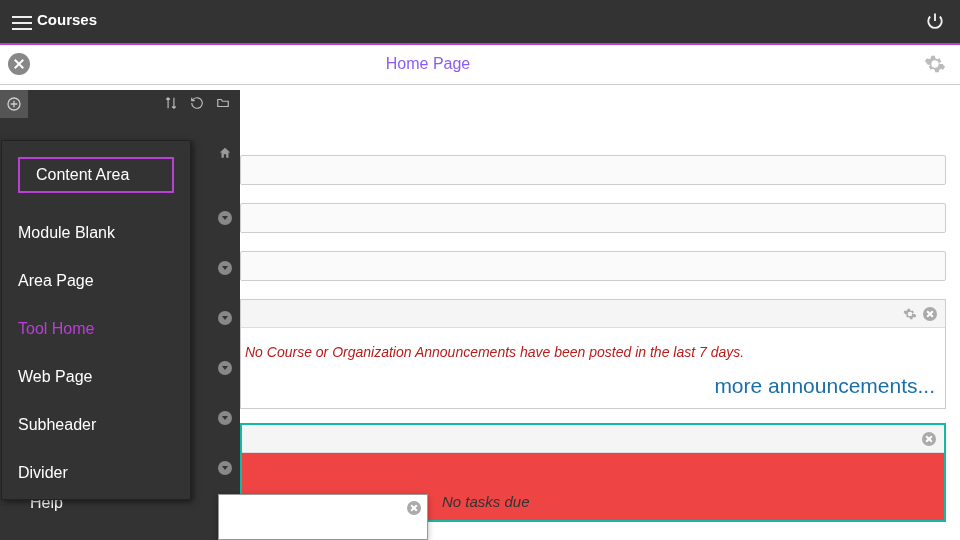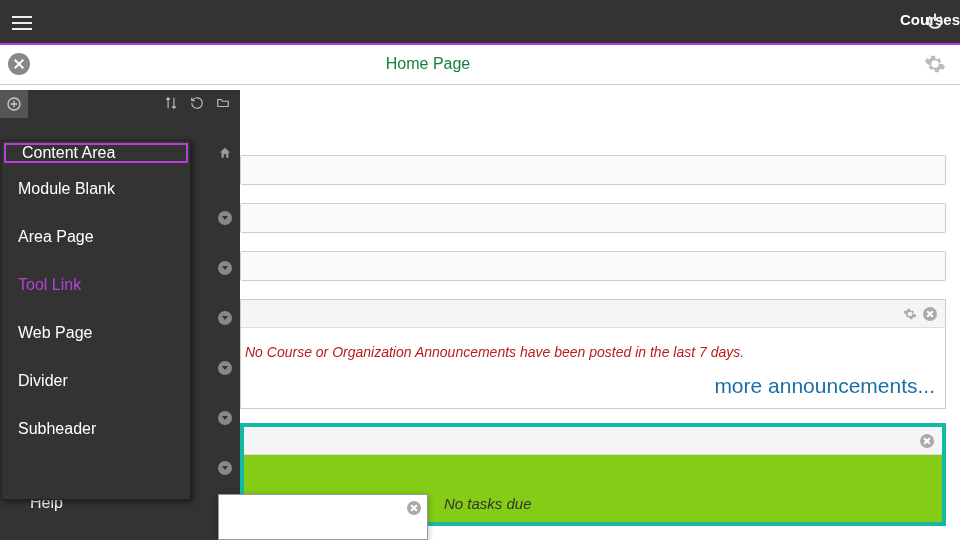--- a/index.html
+++ b/index.html
@@ -2,66 +2,66 @@
 <html><head>
 <meta charset="utf-8">
 <style>
   * { box-sizing: border-box; margin: 0; padding: 0; font-family: -apple-system, BlinkMacSystemFont, "Segoe UI", Helvetica, Arial, sans-serif; }
   html, body { width: 960px; height: 540px; overflow: hidden; background: #fff; }
 
   
   .topbar { position: absolute; left: 0; top: 0; width: 960px; height: 43px; background: #333333; color: #fff; }
   .hamburger { position: absolute; left: 12px; top: 12px; width: 20px; height: 20px; cursor: pointer; }
   .hamburger span { display: block; width: 20px; height: 2px; background: #eee; margin: 4px 0; }
-  .topbar-title { position: absolute; left: 0; width: 960px; top: 11px; text-align: right; font-weight: 700; font-size: 15px; }
+  .topbar-title { position: absolute; left: 0; width: 960px; top: 11px; text-align: left; font-weight: 700; font-size: 15px; padding-left: 37px; }
   .power { position: absolute; right: 14px; top: 12px; width: 20px; height: 20px; color: #eee; cursor: pointer; }
 
   .purple-line { position: absolute; left: 0; top: 43px; width: 960px; height: 2px; background: #ba3fd8; }
 
   
   .pagehdr { position: absolute; left: 0; top: 45px; width: 960px; height: 40px; background: #fff; border-bottom: 1px solid #ccc; }
   .close-circle { position: absolute; left: 8px; top: 8px; width: 22px; height: 22px; background: #888; border-radius: 50%; cursor: pointer; }
   .close-circle::before, .close-circle::after { content:""; position:absolute; left:10px; top:5px; width:2px; height:12px; background:#fff; }
   .close-circle::before { transform: rotate(45deg); }
   .close-circle::after  { transform: rotate(-45deg); }
-  .pagehdr-title { position:absolute; left:0; width:856px; top:10px; text-align:center; font-size:16px; color:#15803d; }
+  .pagehdr-title { position:absolute; left:0; width:856px; top:10px; text-align:center; font-size:16px; color:#8b5cf6; }
   .gear-right { position:absolute; right:14px; top:8px; color:#bbb; cursor:pointer; }
 
   
   .sidebar { position:absolute; left:0; top:90px; width:240px; height:450px; background:#333333; }
   .toolrow { position:absolute; left:0; top:0; width:240px; height:28px; }
   .addbtn { position:absolute; left:0; top:0; width:28px; height:28px; background:#555; cursor:pointer; }
   .addbtn svg { display:block; margin:6px auto; }
   .toolicons { position:absolute; right:10px; top:6px; display:flex; gap:12px; color:#bbb; }
   .toolicons span { cursor:pointer; }
   .home-small { position:absolute; left:218px; top:56px; color:#999; }
   .chev { width:14px; height:14px; border-radius:50%; background:#888; display:inline-block; position:relative; }
   .chev::after { content:""; position:absolute; left:4px; top:5px; width:0; height:0; border-left:3px solid transparent; border-right:3px solid transparent; border-top:4px solid #333; }
   .sidechev { position:absolute; left:218px; }
   .c1{top:121px}.c2{top:171px}.c3{top:221px}.c4{top:271px}.c5{top:321px}.c6{top:371px}
   .help { position:absolute; left:30px; top:404px; color:#fff; font-size:16px; }
 
   
   .menu { position:absolute; left:1px; top:140px; width:190px; height:360px; background:#333333; box-shadow: 2px 2px 6px rgba(0,0,0,0.5); border:1px solid #222; }
   .mi { height:48px; padding-left:16px; display:flex; align-items:center; color:#fff; font-size:16px; cursor:pointer; }
-  .mi.sel { border:2px solid #ba3fd8; margin:2px; height:20px; }
+  .mi.sel { border:2px solid #ba3fd8; margin:16px; height:36px; }
   .mi.link { color:#ba3fd8; }
 
   
   .main { position:absolute; left:240px; top:85px; width:720px; height:455px; background:#fff; }
   .block { border:1px solid #ccc; border-radius:2px; margin:4px 14px 0 0; background:#fafafa; height:30px; }
   .b1{margin-top:70px}.b2{margin-top:18px}.b3{margin-top:18px}
 
   .ann { border:1px solid #ccc; margin:18px 14px 0 0; background:#fff; }
   .ann-hdr { height:28px; background:#f5f5f5; border-bottom:1px solid #ddd; display:flex; justify-content:flex-end; align-items:center; padding-right:8px; gap:6px; color:#aaa; }
   .ann-hdr .ico { cursor:pointer; }
   .ann-body { padding:16px 12px 8px 4px; font-style:italic; color:#b91c1c; font-size:14px; }
   .ann-more { text-align:right; padding:6px 10px 10px; color:#1a6fa8; font-size:21px; cursor:pointer; }
 
-  .tasks { border:4px solid #14b8a6; margin:14px 14px 0 0; background:#84cc16; }
+  .tasks { border:2px solid #14b8a6; margin:14px 14px 0 0; background:#ef4444; }
   .tasks-hdr { height:28px; background:#f5f5f5; border-bottom:1px solid #ddd; display:flex; justify-content:flex-end; align-items:center; padding-right:8px; color:#aaa; }
   .tasks-body { padding:40px 0 10px 200px; font-style:italic; color:#333; font-size:15px; }
 
   
   .popup { position:absolute; left:218px; top:494px; width:210px; height:46px; background:#fff; border:0.5px solid #999; box-shadow:0 2px 6px rgba(0,0,0,0.3); }
   .popup .pc { position:absolute; right:6px; top:6px; width:14px; height:14px; background:#aaa; border-radius:50%; cursor:pointer; }
   .popup .pc::before,.popup .pc::after{content:"";position:absolute;left:6px;top:3px;width:2px;height:8px;background:#fff}
   .popup .pc::before{transform:rotate(45deg)}.popup .pc::after{transform:rotate(-45deg)}
 
   .smclose{ width:14px; height:14px; background:#aaa; border-radius:50%; display:inline-block; position:relative; }
@@ -166,21 +166,21 @@
   <span class="sidechev chev c5"></span>
   <span class="sidechev chev c6"></span>
 
   <div class="help">Help</div>
 </div>
 
 <div class="menu">
   <div class="mi sel">Content Area</div>
   <div class="mi">Module Blank</div>
   <div class="mi">Area Page</div>
-  <div class="mi link">Tool Link</div>
+  <div class="mi link">Tool Home</div>
   <div class="mi">Web Page</div>
+  <div class="mi">Subheader</div>
   <div class="mi">Divider</div>
-  <div class="mi">Subheader</div>
 </div>
 
 <div class="popup">
   <span class="pc"></span>
 </div>
 
 </body></html>

